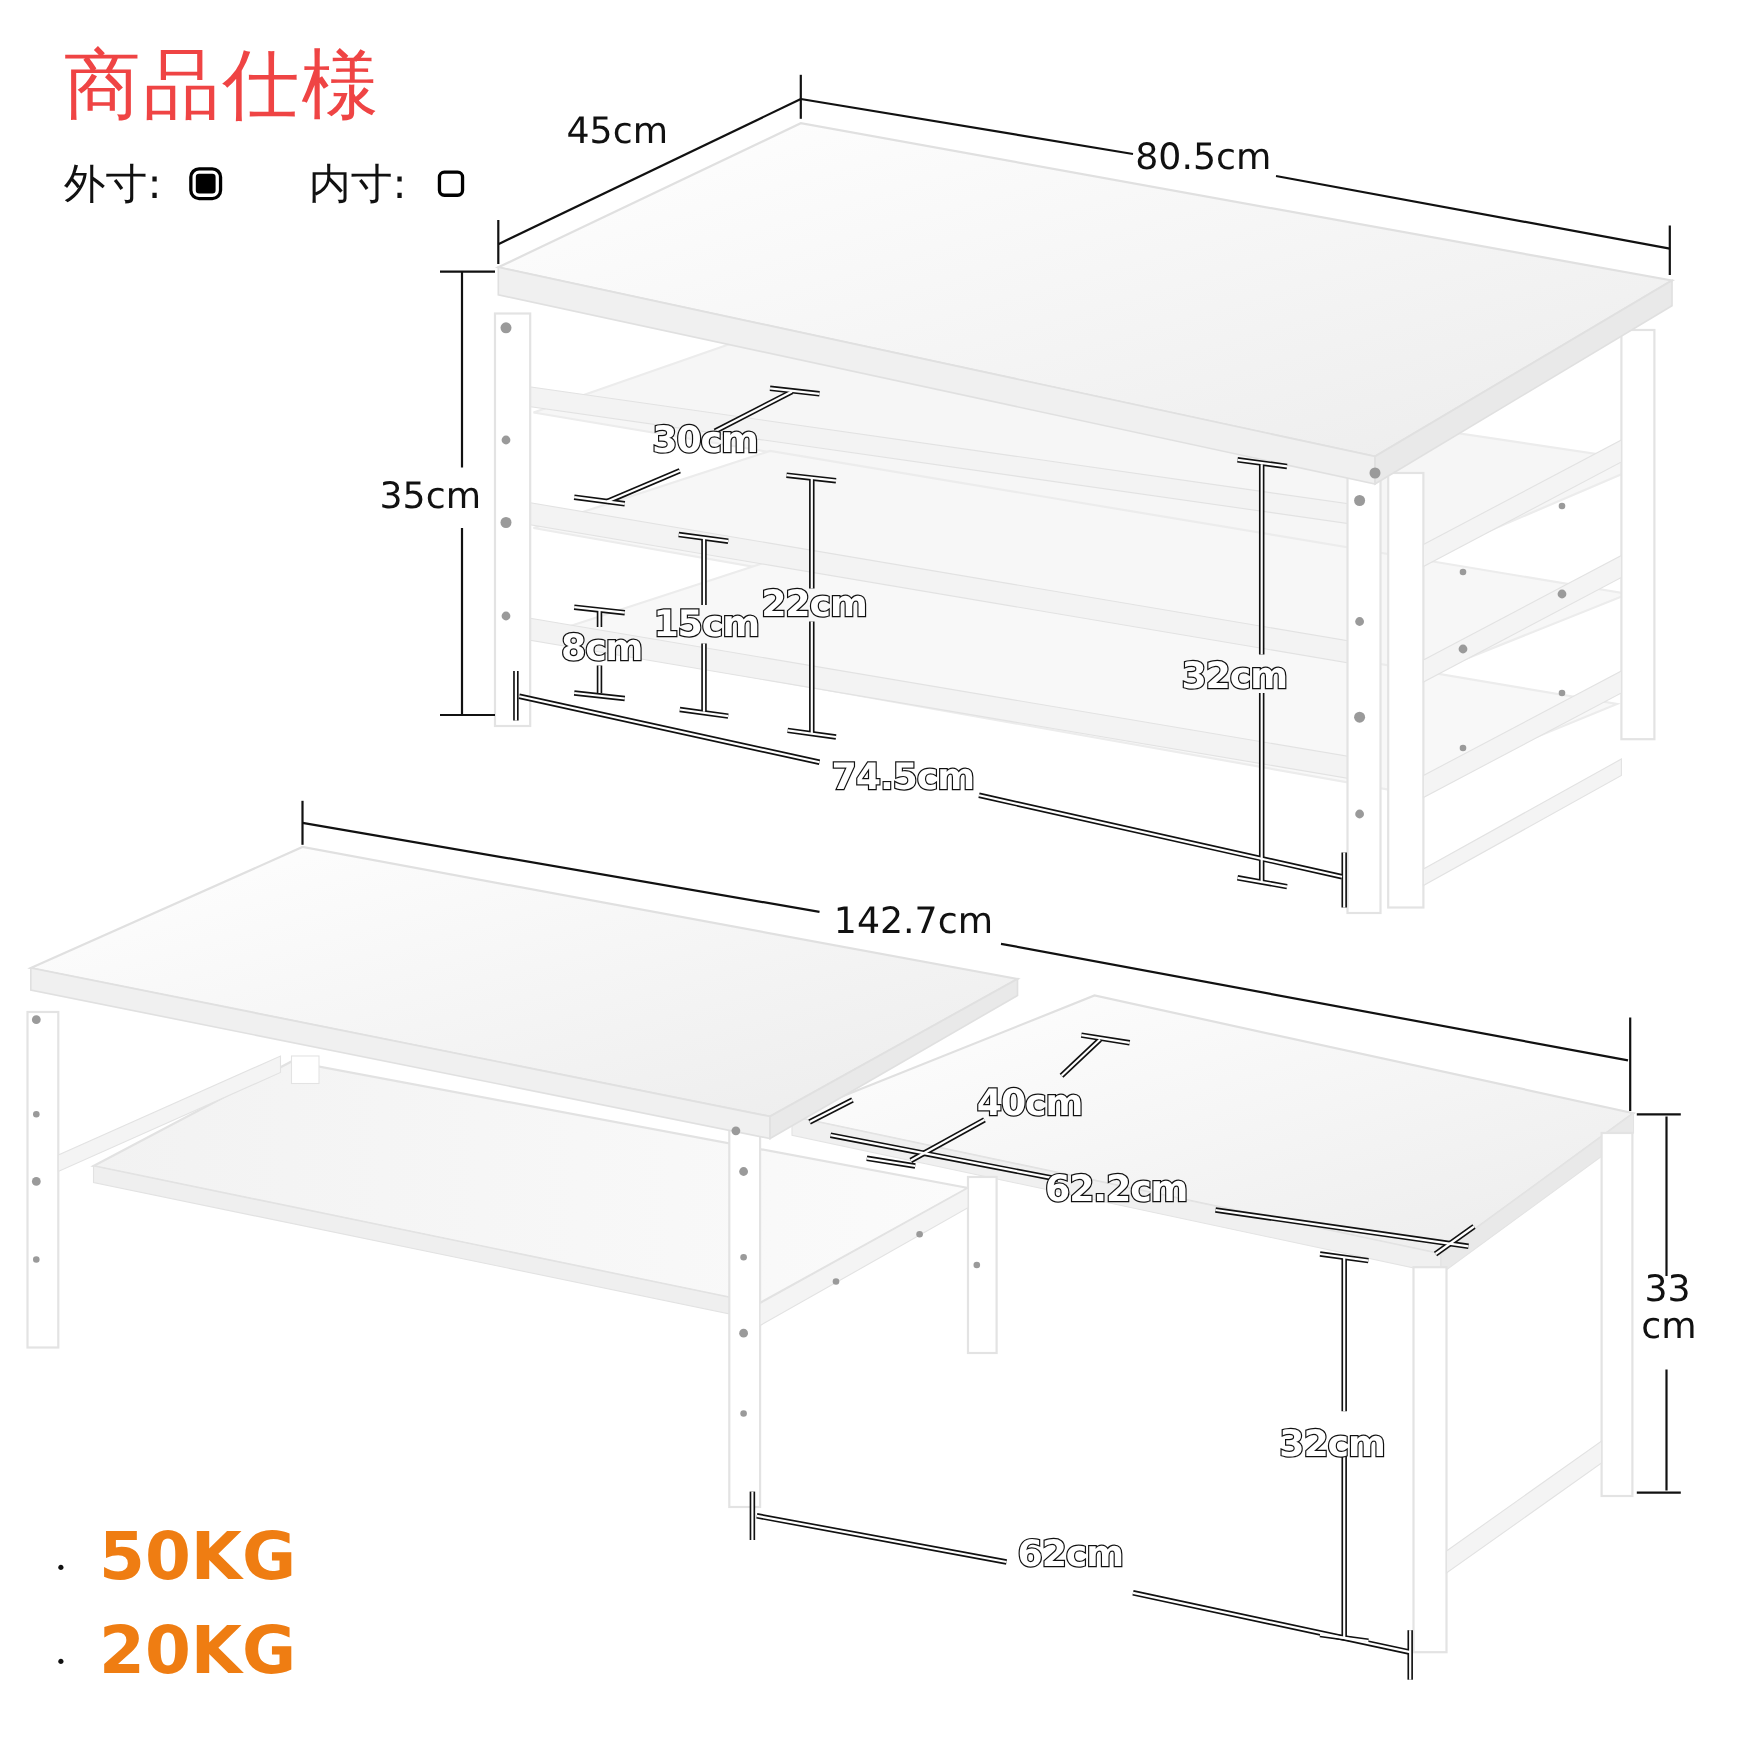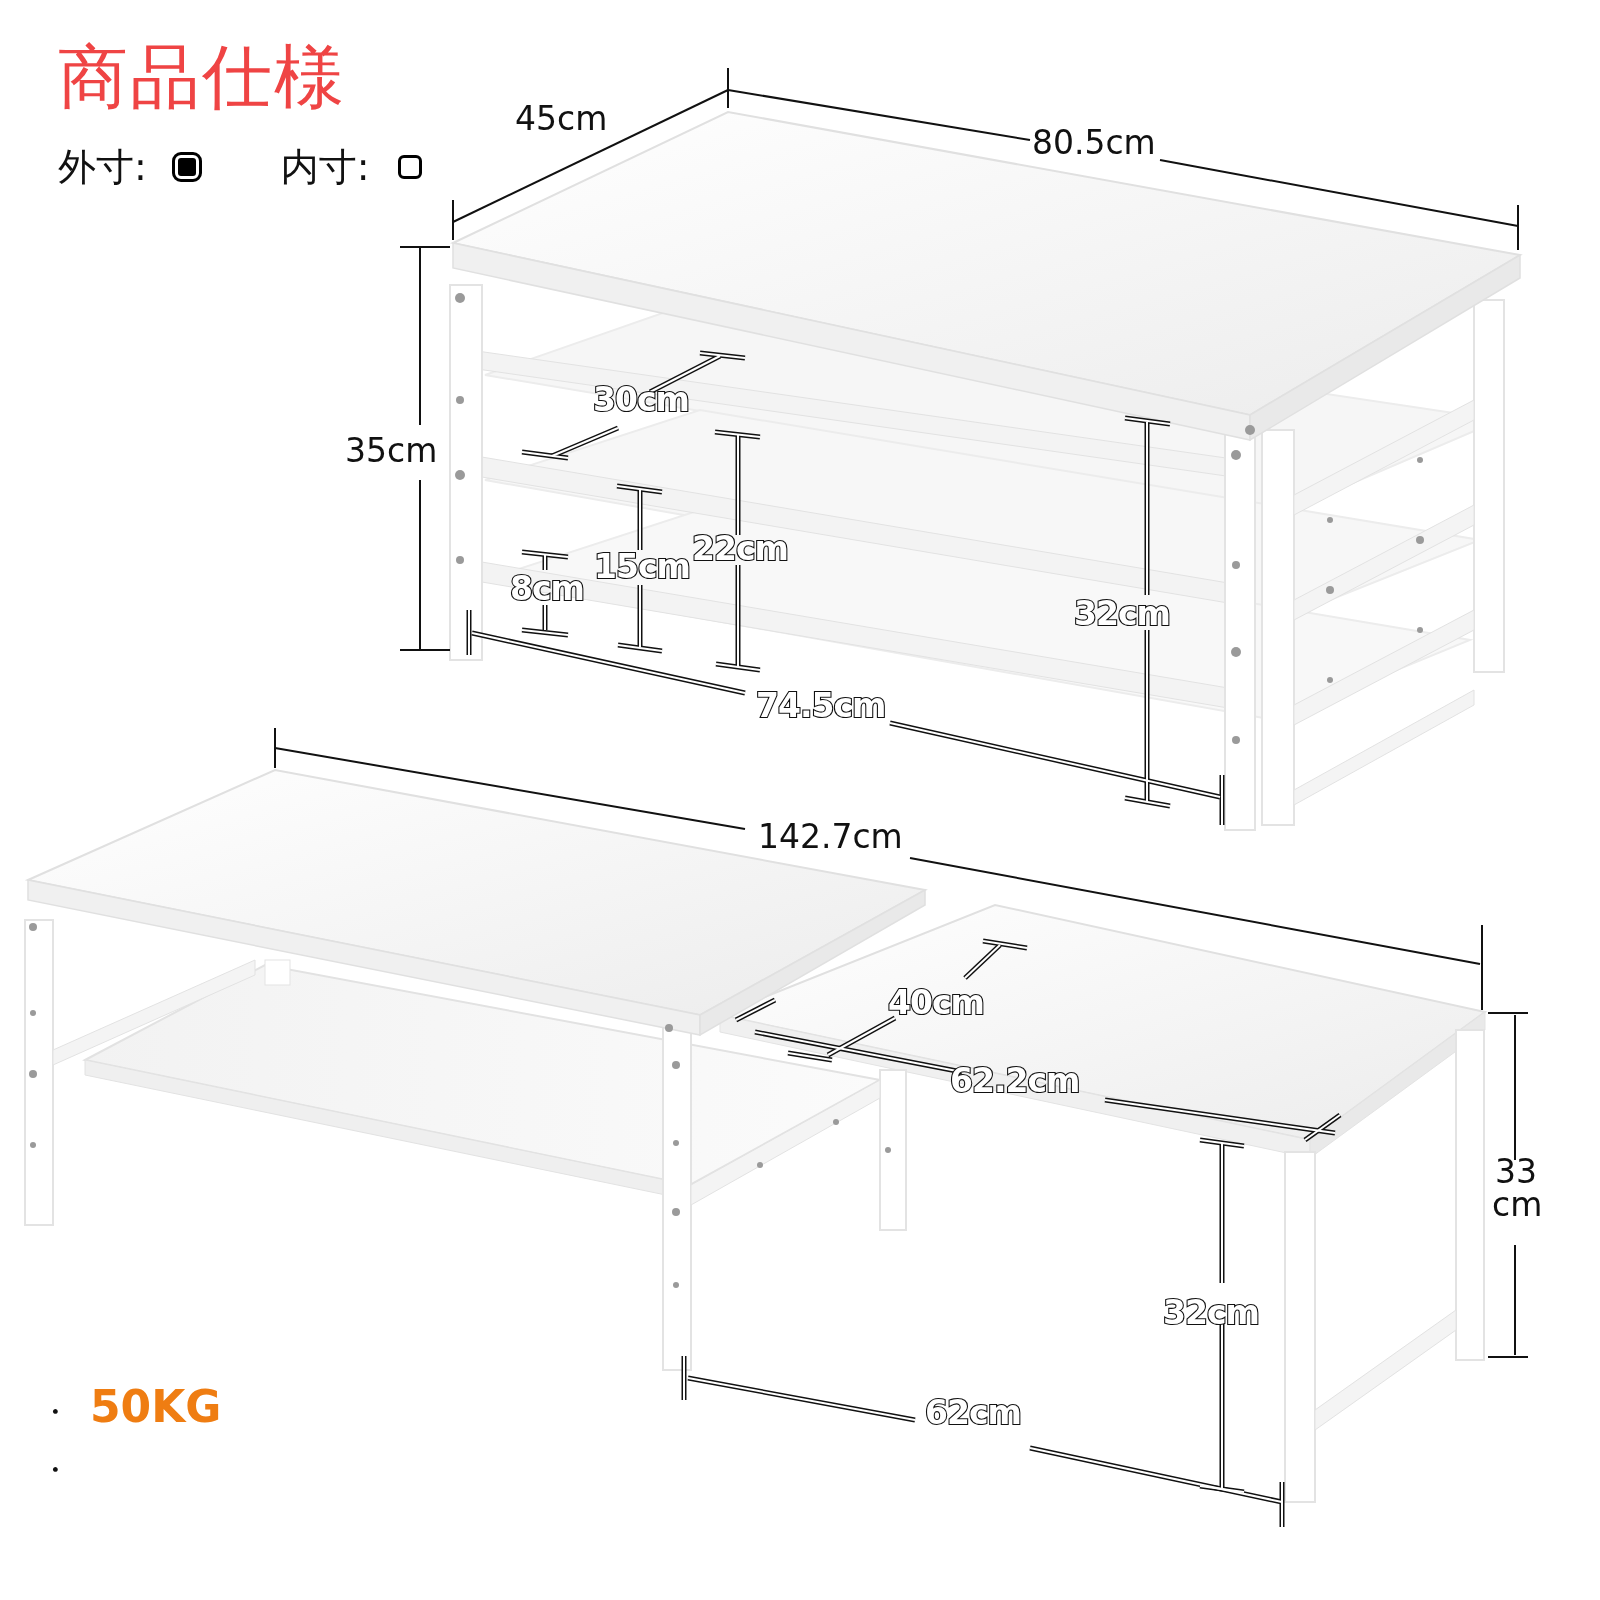--- a/index.html
+++ b/index.html
@@ -9,21 +9,21 @@
   .legend .sw { display: inline-block; width: 24px; height: 24px; border-radius: 6px; box-sizing: border-box; vertical-align: middle; }
   .legend .sw.outer { background: #000; outline: 3px solid #000; border: 3px solid #fff; }
   .legend .sw.inner { border: 3px solid #000; background: #fff; }
   .legend .gap { width: 26px; }
   .svgwrap { position: absolute; left: 0; top: 0; width: 1600px; height: 1600px; }
   .plain { font-family: "DejaVu Sans", sans-serif; font-size: 33px; fill: #111; }
   .outl { font-family: "DejaVu Sans", sans-serif; font-size: 33px; fill: #ffffff; stroke: #111; stroke-width: 2.2px; paint-order: stroke; font-weight: bold; letter-spacing: -1px; }
   .loads { position: absolute; left: 40px; top: 1385px; font-size: 38px; color: #111; line-height: 1; }
   .load-row { display: flex; align-items: baseline; margin-bottom: 26px; }
   .bullet { font-size: 30px; margin-right: 14px; }
-  .load-val { color: #ef7d12; font-size: 44px; font-weight: bold; margin-left: 6px; letter-spacing: 0; }
+  .load-val { color: #ef7d12; font-size: 60px; font-weight: bold; margin-left: 6px; letter-spacing: 0; }
 </style>
 </head>
 <body>
 
 <div class="title">商品仕様</div>
 <div class="legend">
   <span>外寸:</span>
   <span class="sw outer"></span>
   <span class="gap"></span>
   <span>内寸:</span>
@@ -261,14 +261,15 @@
   <text class="outl" x="925" y="1424">62cm</text>
 </svg>
 
 <div class="loads">
   <div class="load-row">
     <span class="bullet">・</span>
     <span class="load-val">50KG</span>
   </div>
   <div class="load-row">
     <span class="bullet">・</span>
+    <span class="load-val">20KG</span>
   </div>
 </div>
 
 </body></html>

